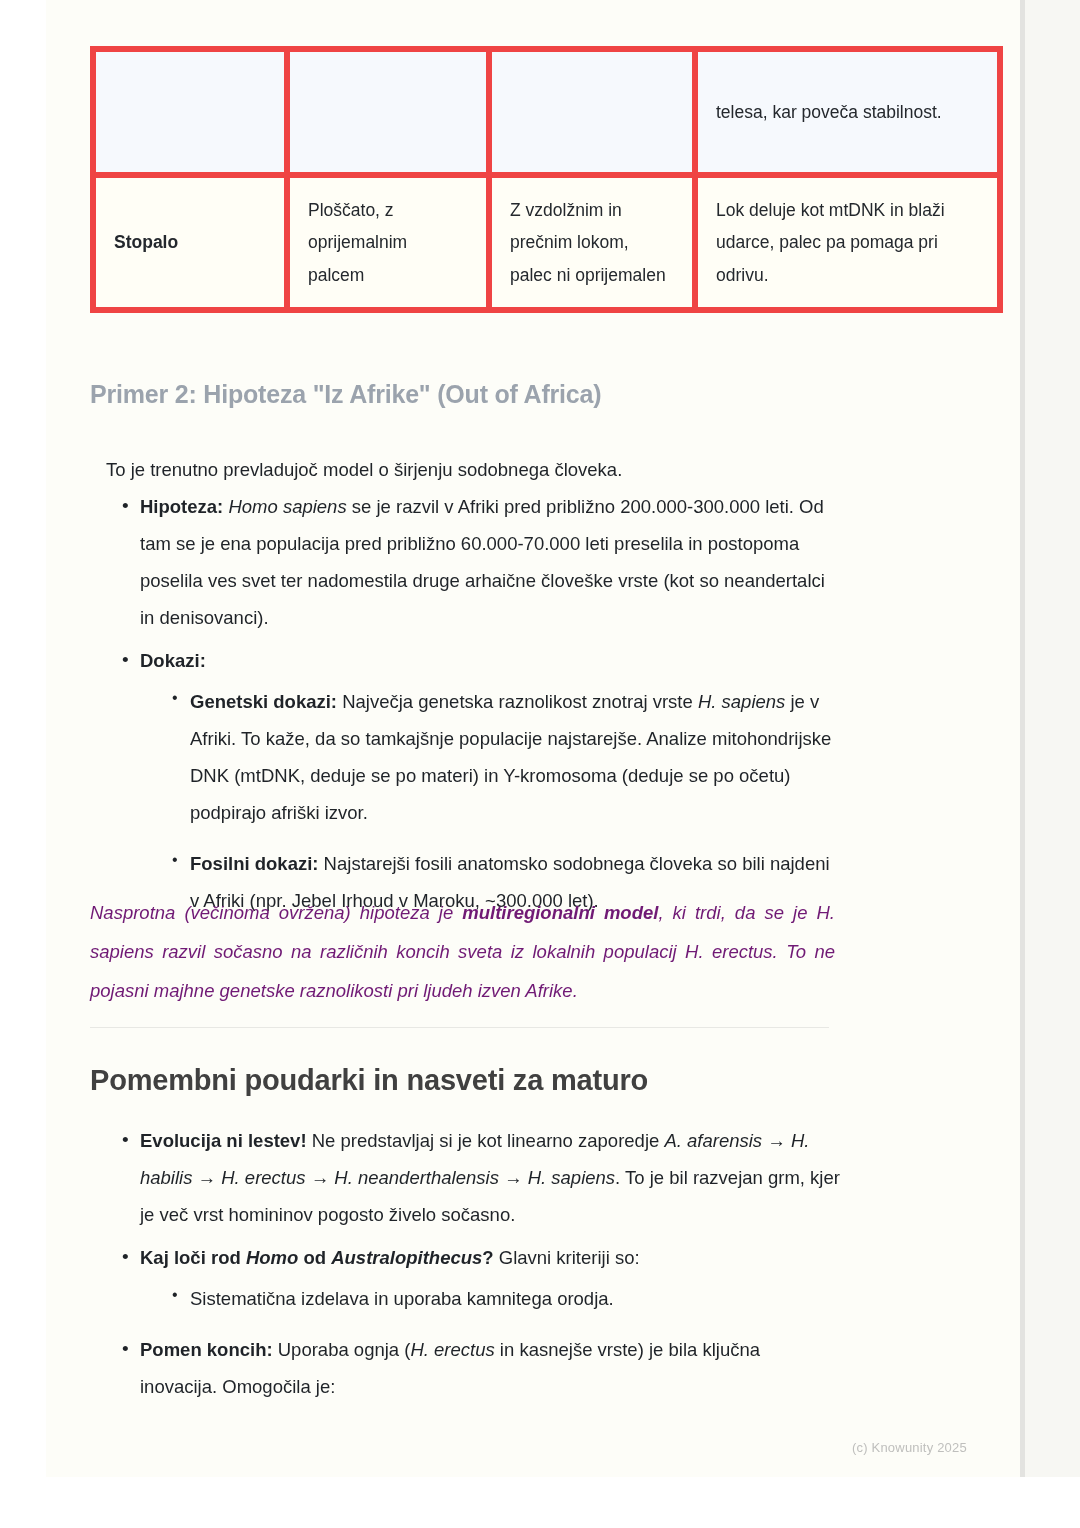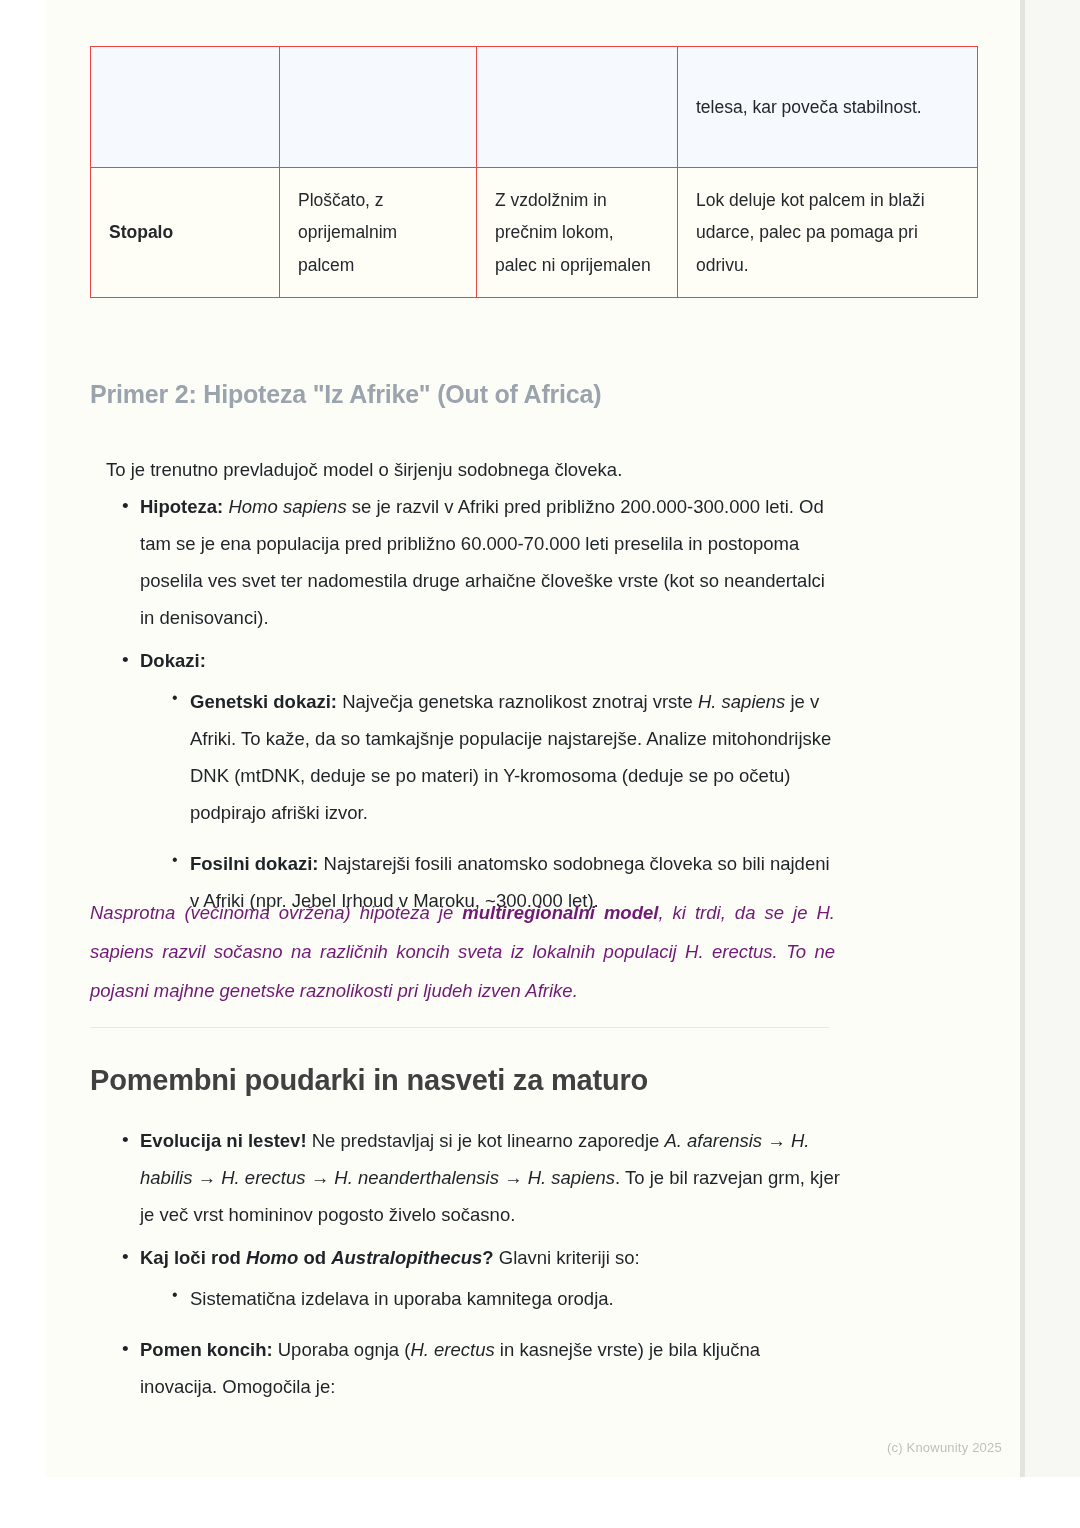--- a/index.html
+++ b/index.html
@@ -48,21 +48,21 @@
     position: absolute;
     left: 44px;
     top: 46px;
     width: 739px;
     border-collapse: collapse;
     table-layout: fixed;
     font-size: 17.5px;
     color: #24282d;
   }
   .ev-table td {
-    border: 1px solid #ef4444;
+    border: 6px solid #ef4444;
     padding: 16px 18px;
     vertical-align: middle;
     line-height: 1.85;
   }
   .ev-table tr.row-top td { background: #f6f9fd; }
   .ev-table tr.row-bot td { background: #fffef6; }
   .ev-table td.c0 { width: 152px; font-weight: bold; }
   .ev-table td.c1 { width: 160px; }
   .ev-table td.c2 { width: 164px; }
   .ev-table td.c3 { width: 263px; }
@@ -180,21 +180,21 @@
       <tr class="row-top">
         <td class="c0"></td>
         <td class="c1"></td>
         <td class="c2"></td>
         <td class="c3">telesa, kar poveča stabilnost.</td>
       </tr>
       <tr class="row-bot">
         <td class="c0">Stopalo</td>
         <td class="c1">Ploščato, z oprijemalnim palcem</td>
         <td class="c2">Z vzdolžnim in prečnim lokom, palec ni oprijemalen</td>
-        <td class="c3">Lok deluje kot palcem in blaži udarce, palec pa pomaga pri odrivu.</td>
+        <td class="c3">Lok deluje kot mtDNK in blaži udarce, palec pa pomaga pri odrivu.</td>
       </tr>
     </tbody>
   </table>
 
   <div class="blk" style="top:380px;">
     <h2 class="sec-head">Primer 2: Hipoteza "Iz Afrike" (Out of Africa)</h2>
   </div>
 
   <div class="blk" style="top:438px;">
     <p class="body">To je trenutno prevladujoč model o širjenju sodobnega človeka.</p>
@@ -231,15 +231,15 @@
       <li><b>Kaj loči rod </b><b><i>Homo</i></b><b> od </b><b><i>Australopithecus</i></b><b>?</b><span> Glavni kriteriji so:</span>
         <ul class="lvl2">
           <li>Sistematična izdelava in uporaba kamnitega orodja.</li>
         </ul>
       </li>
 
       <li><b>Pomen koncih:</b><span> Uporaba ognja (</span><i>H. erectus</i><span> in kasnejše vrste) je bila ključna inovacija. Omogočila je:</span></li>
     </ul>
   </div>
 
-  <div class="watermark" style="left:841px; top:1440px;">(c) Knowunity 2025</div>
+  <div class="watermark" style="left:806px; top:1440px;">(c) Knowunity 2025</div>
 
 </div>
 
 </body></html>

